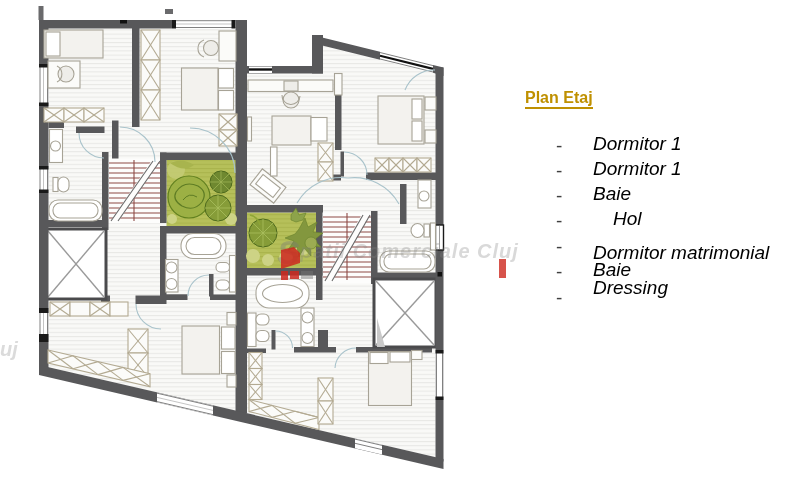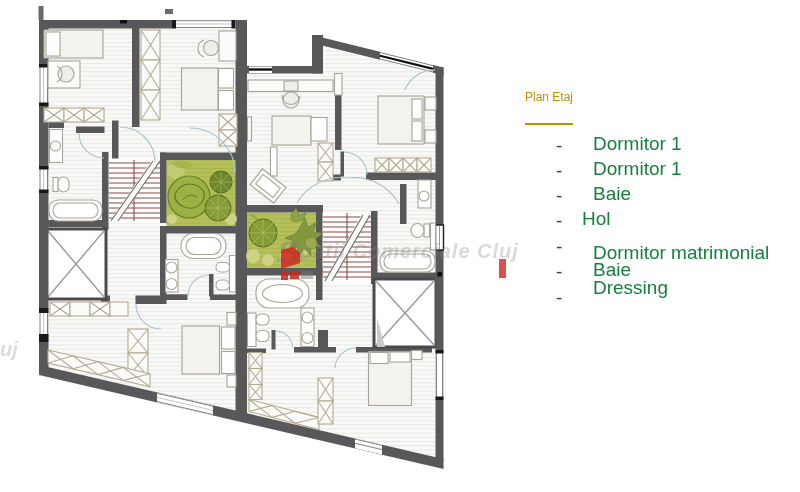--- a/index.html
+++ b/index.html
@@ -1,21 +1,21 @@
 <!DOCTYPE html>
 <html><head>
 <meta charset="utf-8">
 <style>
   html,body{margin:0;padding:0;background:#ffffff;}
   #stage{position:relative;width:800px;height:492px;background:#ffffff;overflow:hidden;
          font-family:"Liberation Sans",sans-serif;}
   #panel{position:absolute;left:0;top:0;width:800px;}
-  .title{position:absolute;left:525px;top:89px;font-size:12px;font-weight:normal;
-         color:#bf9000;border-bottom:2px solid #bf9000;padding-bottom:16px;line-height:17.5px;}
-  .item{position:absolute;font-size:19px;color:#15803d;}
+  .title{position:absolute;left:525px;top:89px;font-size:16px;font-weight:bold;
+         color:#bf9000;border-bottom:2px solid #bf9000;padding-bottom:0;line-height:17.5px;}
+  .item{position:absolute;font-size:19px;font-style:italic;color:#000000;}
   .dash{position:absolute;left:556px;width:14px;text-align:left;font-size:19px;color:#3f3f3f;}
 </style>
 </head>
 <body>
 <div id="stage">
 <svg width="800" height="492" viewBox="0 0 800 492">
 <defs>
   <pattern id="fl" width="8" height="4.2" patternUnits="userSpaceOnUse">
     <rect width="8" height="4.2" fill="#f9f9f7"></rect>
     <rect width="8" height="1" y="0" fill="#e8e8e5"></rect>
@@ -463,21 +463,21 @@
 
 <div id="panel">
   <div class="title">Plan Etaj</div>
   <div class="dash" style="top:135px;">-</div>
       <div class="item" style="left:593px;top:133px;">Dormitor 1</div>
   <div class="dash" style="top:160px;">-</div>
       <div class="item" style="left:593px;top:158px;">Dormitor 1</div>
   <div class="dash" style="top:185px;">-</div>
       <div class="item" style="left:593px;top:183px;">Baie</div>
   <div class="dash" style="top:210px;">-</div>
-      <div class="item" style="left:582px;top:208px;">Hol</div>
+      <div class="item" style="left:613px;top:208px;">Hol</div>
   <div class="dash" style="top:236px;">-</div>
       <div class="item" style="left:593px;top:234px;margin-top:8px;">Dormitor matrimonial</div>
   <div class="dash" style="top:261px;">-</div>
       <div class="item" style="left:593px;top:259px;">Baie</div>
   <div class="dash" style="top:287px;">-</div>
       <div class="item" style="left:593px;top:277px;">Dressing</div>
 </div>
 </div>
 
 </body></html>

